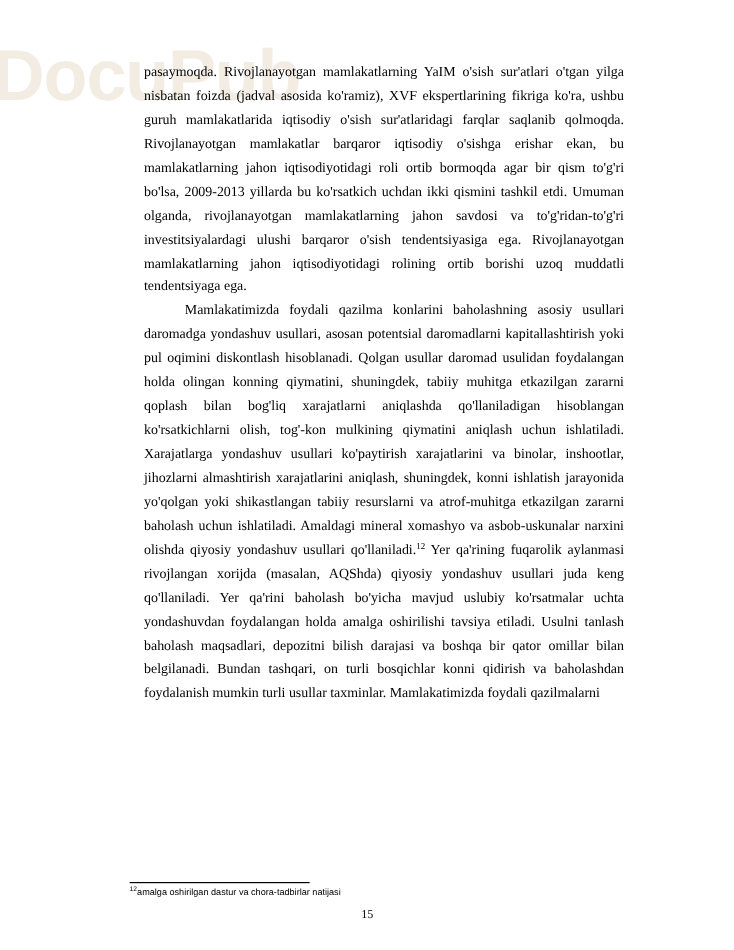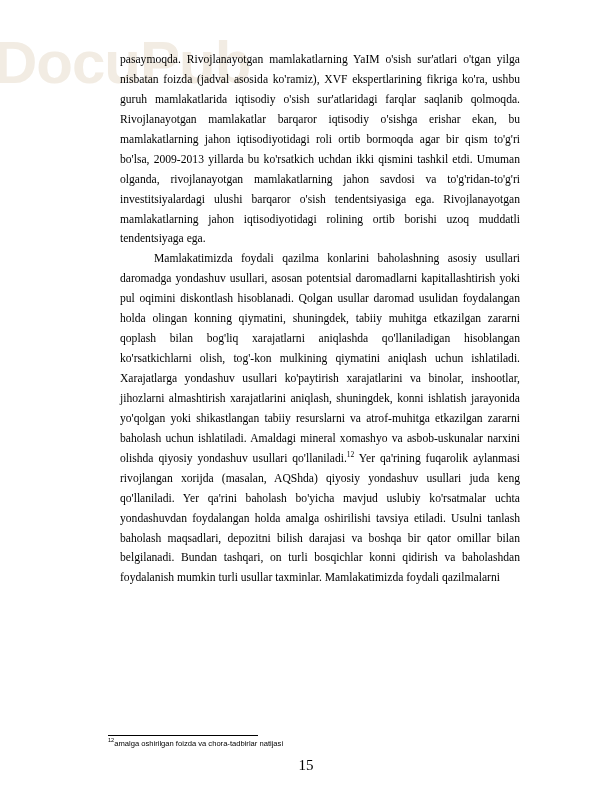--- a/index.html
+++ b/index.html
@@ -86,21 +86,21 @@
   }
   .footnote .sup {
     font-size: 5.6px;
   }
   .page-number {
     position: absolute;
     left: 0;
     top: 757px;
     width: 612px;
     text-align: center;
-    font-size: 15px;
+    font-size: 10px;
     color: #000000;
   }
 </style>
 </head>
 <body>
 
 <div class="watermark">
   <div class="watermark-text">DocuPub</div>
 </div>
 
@@ -108,16 +108,16 @@
   <div class="content">
 
     <p>pasaymoqda. Rivojlanayotgan mamlakatlarning YaIM o'sish sur'atlari o'tgan yilga nisbatan foizda (jadval asosida ko'ramiz), XVF ekspertlarining fikriga ko'ra, ushbu guruh mamlakatlarida iqtisodiy o'sish sur'atlaridagi farqlar saqlanib qolmoqda. Rivojlanayotgan mamlakatlar barqaror iqtisodiy o'sishga erishar ekan, bu mamlakatlarning jahon iqtisodiyotidagi roli ortib bormoqda agar bir qism to'g'ri bo'lsa, 2009-2013 yillarda bu ko'rsatkich uchdan ikki qismini tashkil etdi. Umuman olganda, rivojlanayotgan mamlakatlarning jahon savdosi va to'g'ridan-to'g'ri investitsiyalardagi ulushi barqaror o'sish tendentsiyasiga ega. Rivojlanayotgan mamlakatlarning jahon iqtisodiyotidagi rolining ortib borishi uzoq muddatli tendentsiyaga ega.</p>
 
     <p class="indented"><span>Mamlakatimizda foydali qazilma konlarini baholashning asosiy usullari daromadga yondashuv usullari, asosan potentsial daromadlarni kapitallashtirish yoki pul oqimini diskontlash hisoblanadi. Qolgan usullar daromad usulidan foydalangan holda olingan konning qiymatini, shuningdek, tabiiy muhitga etkazilgan zararni qoplash bilan bog'liq xarajatlarni aniqlashda qo'llaniladigan hisoblangan ko'rsatkichlarni olish, tog'-kon mulkining qiymatini aniqlash uchun ishlatiladi. Xarajatlarga yondashuv usullari ko'paytirish xarajatlarini va binolar, inshootlar, jihozlarni almashtirish xarajatlarini aniqlash, shuningdek, konni ishlatish jarayonida yo'qolgan yoki shikastlangan tabiiy resurslarni va atrof-muhitga etkazilgan zararni baholash uchun ishlatiladi. Amaldagi mineral xomashyo va asbob-uskunalar narxini olishda qiyosiy yondashuv usullari qo'llaniladi.</span><span class="sup">12</span><span> Yer qa'rining fuqarolik aylanmasi rivojlangan xorijda (masalan, AQShda) qiyosiy yondashuv usullari juda keng qo'llaniladi. Yer qa'rini baholash bo'yicha mavjud uslubiy ko'rsatmalar uchta yondashuvdan foydalangan holda amalga oshirilishi tavsiya etiladi. Usulni tanlash baholash maqsadlari, depozitni bilish darajasi va boshqa bir qator omillar bilan belgilanadi. Bundan tashqari, on turli bosqichlar konni qidirish va baholashdan foydalanish mumkin turli usullar taxminlar. Mamlakatimizda foydali qazilmalarni</span></p>
 
   </div>
 
   <div class="footnote-rule"></div>
 
-  <div class="footnote"><span class="sup">12</span><span>amalga oshirilgan foizda va chora-tadbirlar natijasi</span></div>
+  <div class="footnote"><span class="sup">12</span><span>amalga oshirilgan dastur va chora-tadbirlar natijasi</span></div>
 
   <div class="page-number">15</div>
 </div>
 
 </body></html>

